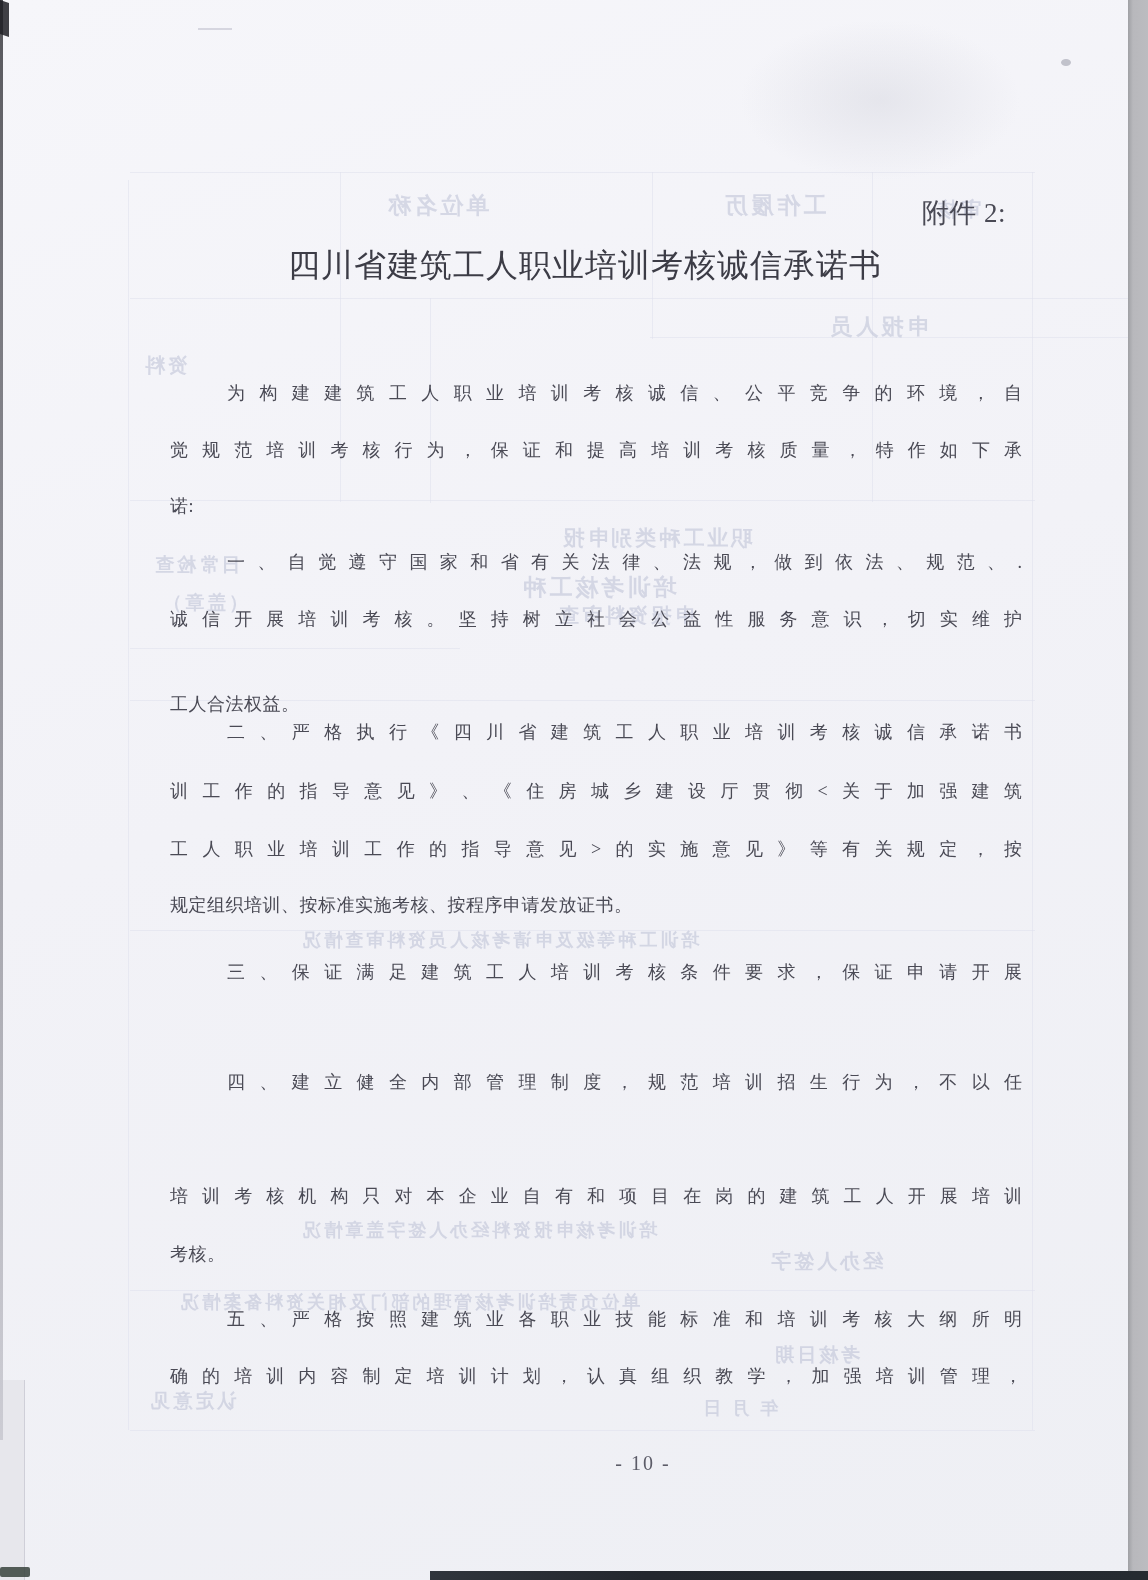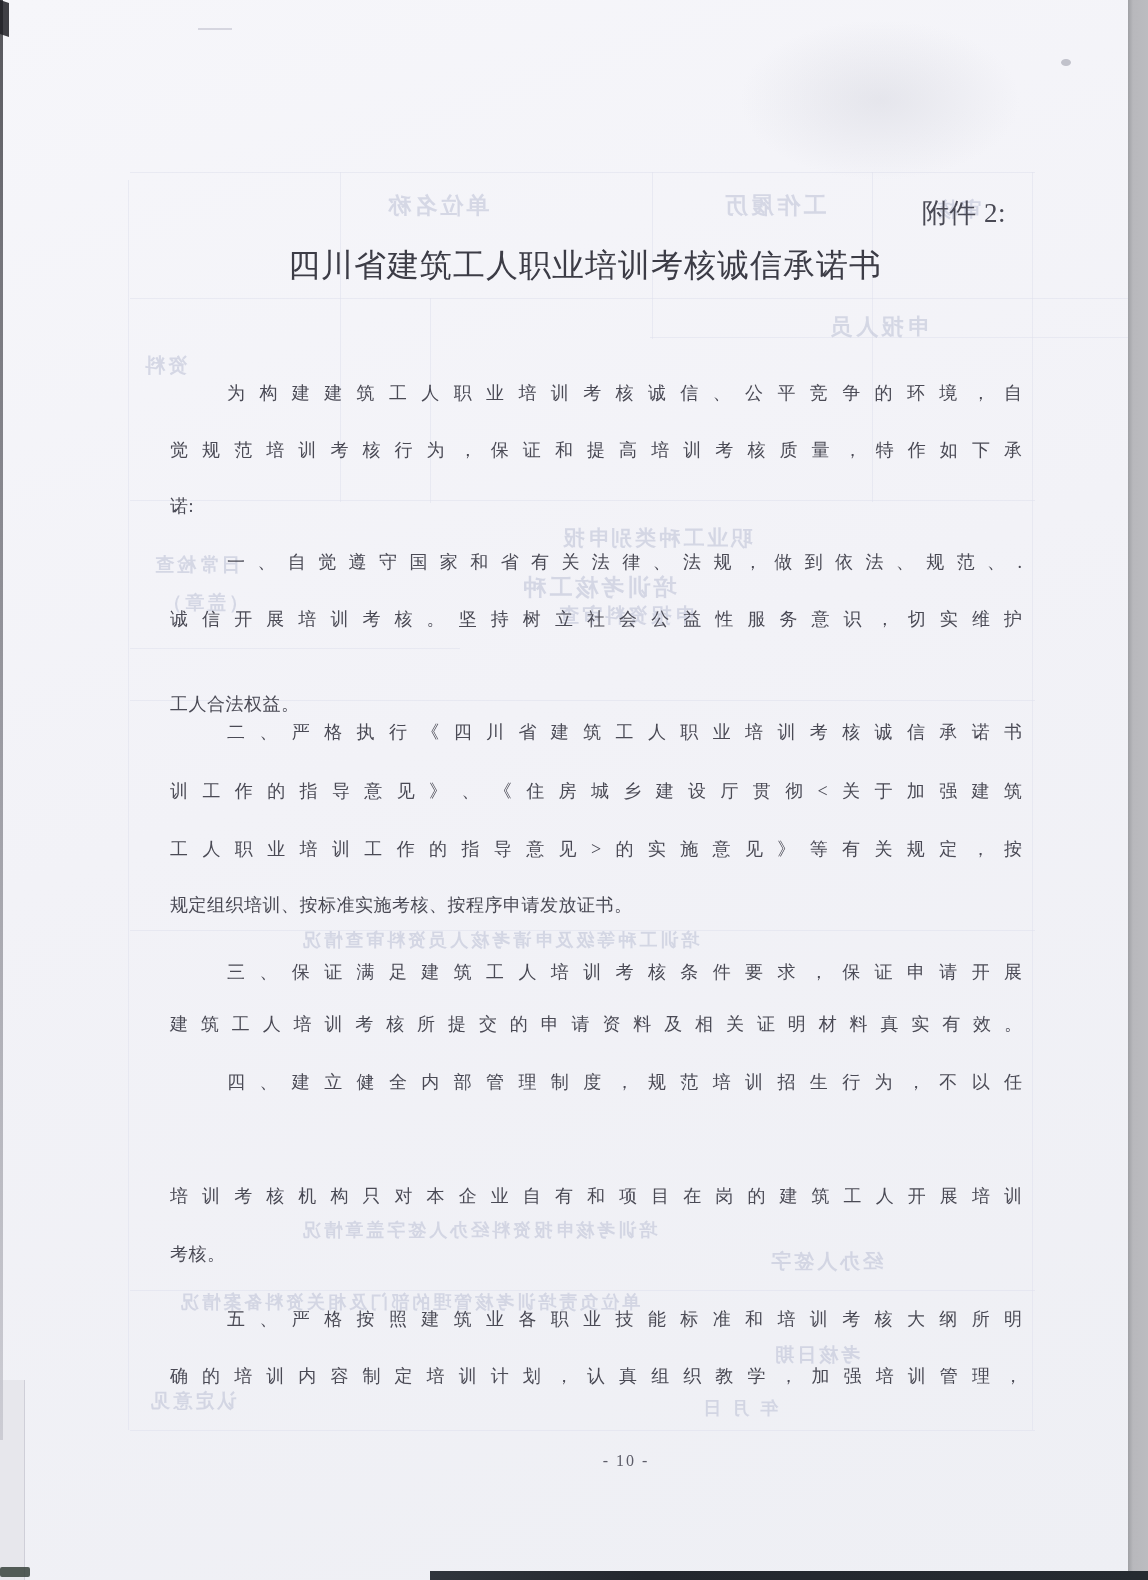--- a/index.html
+++ b/index.html
@@ -67,22 +67,22 @@
     letter-spacing:.5px;white-space:nowrap;
   }
   .j{white-space:normal;text-align:justify;text-align-last:justify;letter-spacing:0;}
   .ind{text-indent:57px;}
   .att{left:154px;font-size:27px;text-align:right;}
   .doc-title{
     left:160px;width:850px;text-align:center;font-weight:normal;
     font-size:32px;color:#3c3c46;letter-spacing:1px;white-space:nowrap;
   }
   .page-num{
-    position:absolute;left:551px;top:1452px;width:150px;text-align:center;
-    font-size:16px;color:#5c5c68;letter-spacing:2px;
+    position:absolute;left:568px;top:1452px;width:150px;text-align:center;
+    font-size:20px;color:#5c5c68;letter-spacing:2px;
   }
 </style>
 </head>
 <body>
 
 <div class="page">
 
   <div class="hl" style="left:130px;top:172px;width:905px;"></div>
   <div class="hl" style="left:130px;top:298px;width:1000px;"></div>
   <div class="hl" style="left:650px;top:337px;width:480px;"></div>
@@ -128,21 +128,20 @@
   <div class="line j" style="top:435px;">觉规范培训考核行为，保证和提高培训考核质量，特作如下承</div>
   <div class="line" style="top:491px;">诺:</div>
   <div class="line j ind" style="top:547px;">一、自觉遵守国家和省有关法律、法规，做到依法、规范、.</div>
   <div class="line j" style="top:604px;">诚信开展培训考核。坚持树立社会公益性服务意识，切实维护</div>
   <div class="line" style="top:661px;margin-top:28px;">工人合法权益。</div>
   <div class="line j ind" style="top:717px;">二、严格执行《四川省建筑工人职业培训考核诚信承诺书</div>
   <div class="line j" style="top:776px;">训工作的指导意见》、《住房城乡建设厅贯彻&lt;关于加强建筑</div>
   <div class="line j" style="top:834px;">工人职业培训工作的指导意见&gt;的实施意见》等有关规定，按</div>
   <div class="line" style="top:890px;">规定组织培训、按标准实施考核、按程序申请发放证书。</div>
   <div class="line j ind" style="top:957px;">三、保证满足建筑工人培训考核条件要求，保证申请开展</div>
-  <div class="line j" style="top:1009px;">建筑工人培训考核所提交的申请资料及相关证明材料真实有效。</div>
   <div class="line j ind" style="top:1067px;">四、建立健全内部管理制度，规范培训招生行为，不以任</div>
   <div class="line j" style="top:1181px;">培训考核机构只对本企业自有和项目在岗的建筑工人开展培训</div>
   <div class="line" style="top:1239px;">考核。</div>
   <div class="line j ind" style="top:1304px;">五、严格按照建筑业各职业技能标准和培训考核大纲所明</div>
   <div class="line j" style="top:1361px;">确的培训内容制定培训计划，认真组织教学，加强培训管理，</div>
 
   <div class="page-num">- 10 -</div>
 
   <div class="bottom-underlay"></div>
   <div class="scan-edge-left"></div>

